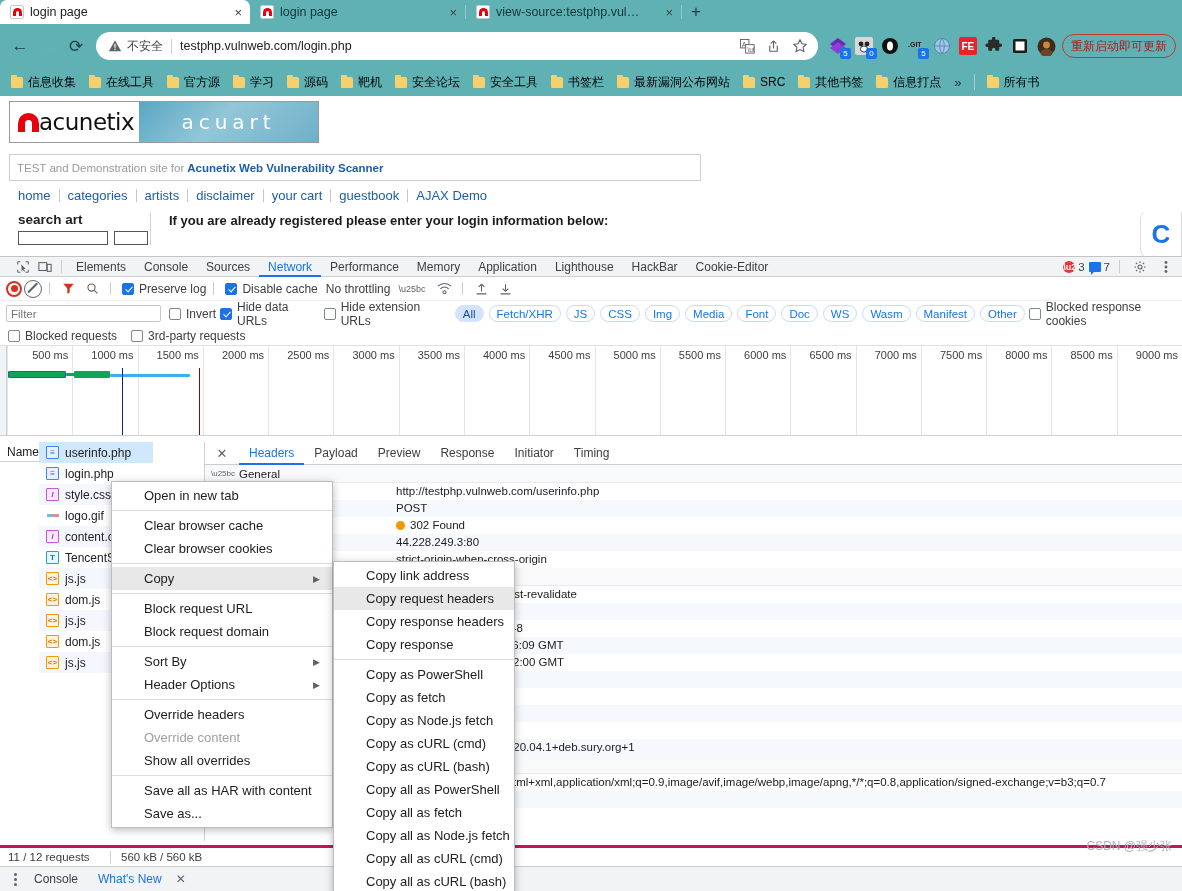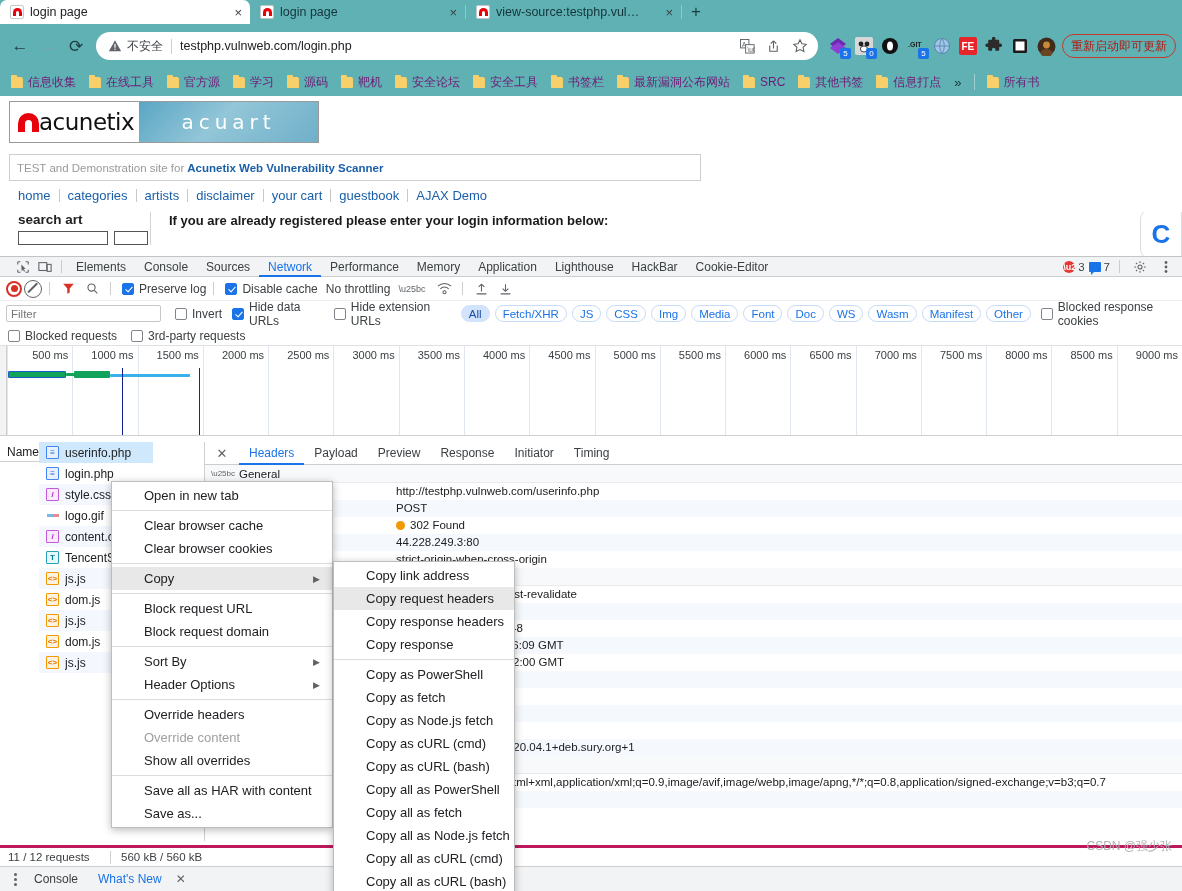--- a/index.html
+++ b/index.html
@@ -61,21 +61,21 @@
     background:#1a73e8; color:#fff; font-size:8px; line-height:11px; text-align:center;
     border-radius:2px; padding:0 1px;
   }
   #relaunch {
     margin-left:6px; height:24px; border:1px solid #c53929; border-radius:12px;
     color:#b01a10; font-size:12px; display:flex; align-items:center; padding:0 8px;
     white-space:nowrap; overflow:hidden; cursor:pointer;
   }
 
   #bookmarks { position:absolute; left:0; top:68px; width:1182px; height:28px; display:flex; align-items:center; gap:3px; padding:0 6px; }
-  .bm { display:flex; align-items:center; gap:5px; padding:2px 5px; font-size:12px; color:#701a75; white-space:nowrap; cursor:pointer; }
+  .bm { display:flex; align-items:center; gap:5px; padding:2px 5px; font-size:12px; color:#000000; white-space:nowrap; cursor:pointer; }
   .folder { width:12px; height:11px; background:#f7d06b; border-radius:1px 2px 1px 1px; position:relative; flex:0 0 auto; }
   .folder::before { content:""; position:absolute; left:0; top:-2px; width:6px; height:3px; background:#f7d06b; border-radius:1px 1px 0 0; }
   .bmsep { width:1px; height:16px; background:#9fcfd1; margin:0 4px; }
   .chevmore { font-size:13px; color:#14363b; padding:0 5px; cursor:pointer; }
 
   
   #page { position:absolute; left:0; top:96px; width:1182px; height:160px; background:#fff; overflow:hidden; }
   #page .innerpage { position:absolute; left:9px; top:5px; width:700px; }
   #logo { width:310px; height:42px; border:1px solid #9a9a9a; display:flex; background:#fff; }
   #logo .lleft { flex:0 0 auto; display:flex; align-items:center; padding:0 5px 0 8px; }
@@ -132,21 +132,21 @@
   .recdot i { width:7px; height:7px; background:#d93025; border-radius:50%; display:block; }
   .clearic { width:18px; height:18px; border-radius:50%; border:1.5px solid #5f6368; position:relative; cursor:pointer; }
   .clearic::after { content:""; position:absolute; left:1px; top:6.5px; width:13px; height:1.5px; background:#5f6368; transform:rotate(-45deg); }
   .cbwrap { display:flex; align-items:center; gap:5px; font-size:12px; color:#3c4043; margin-left:4px; cursor:pointer; }
   .cb { width:12px; height:12px; border:1px solid #80868b; border-radius:2px; background:#fff; flex:0 0 auto; position:relative; }
   .cb.on { background:#1a73e8; border-color:#1a73e8; }
   .cb.on::after { content:""; position:absolute; left:3.5px; top:1px; width:3px; height:6px; border:solid #fff; border-width:0 1.6px 1.6px 0; transform:rotate(42deg); }
   .throttle { font-size:12px; color:#3c4043; margin-left:6px; cursor:pointer; }
   .caret { font-size:9px; color:#5f6368; margin-left:6px; }
 
-  #nw-filter { height:25px; display:flex; align-items:center; padding-left:6px; gap:6px; }
+  #nw-filter { height:25px; display:flex; align-items:center; padding-left:6px; }
   #filterinput {
     width:155px; height:17px; border:1px solid #c6c6c6; border-radius:2px;
     font-size:11.5px; padding:0 4px; color:#202124; font-family:"Liberation Sans", sans-serif;
     outline:none;
   }
   .ftype {
     border:1px solid #c5dbf7; border-radius:9px; height:17px; padding:0 7px;
     font-size:11.5px; line-height:16px; color:#1a73e8; cursor:pointer; background:#fff; white-space:nowrap;
   }
   .ftype.sel { background:#d2e3fc; border-color:#d2e3fc; color:#174ea6; }

